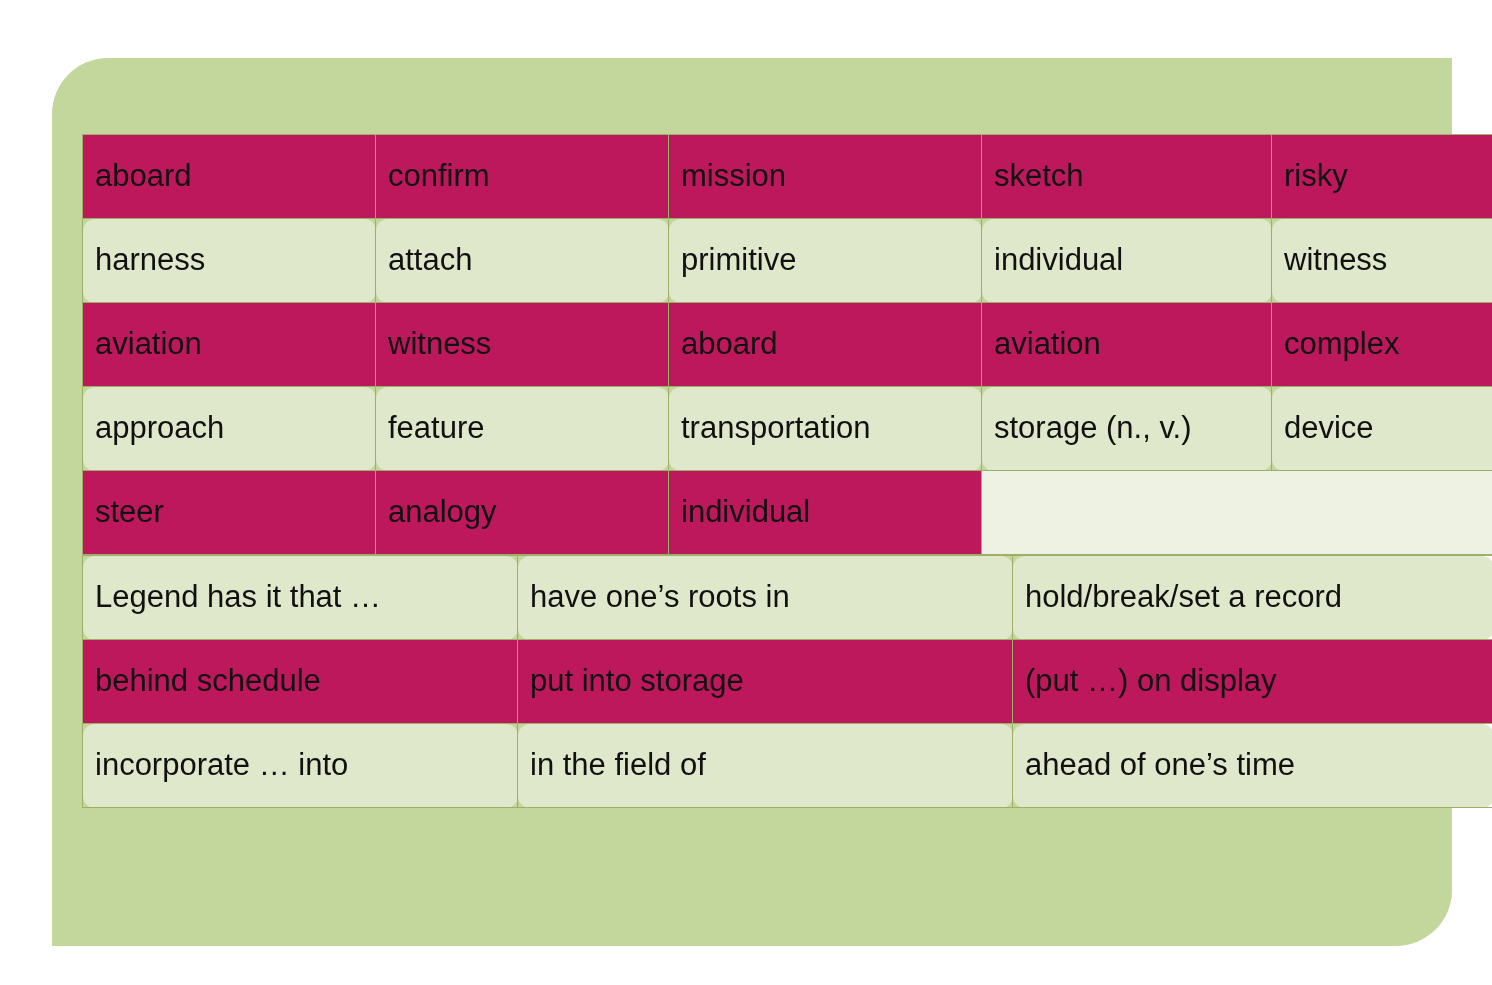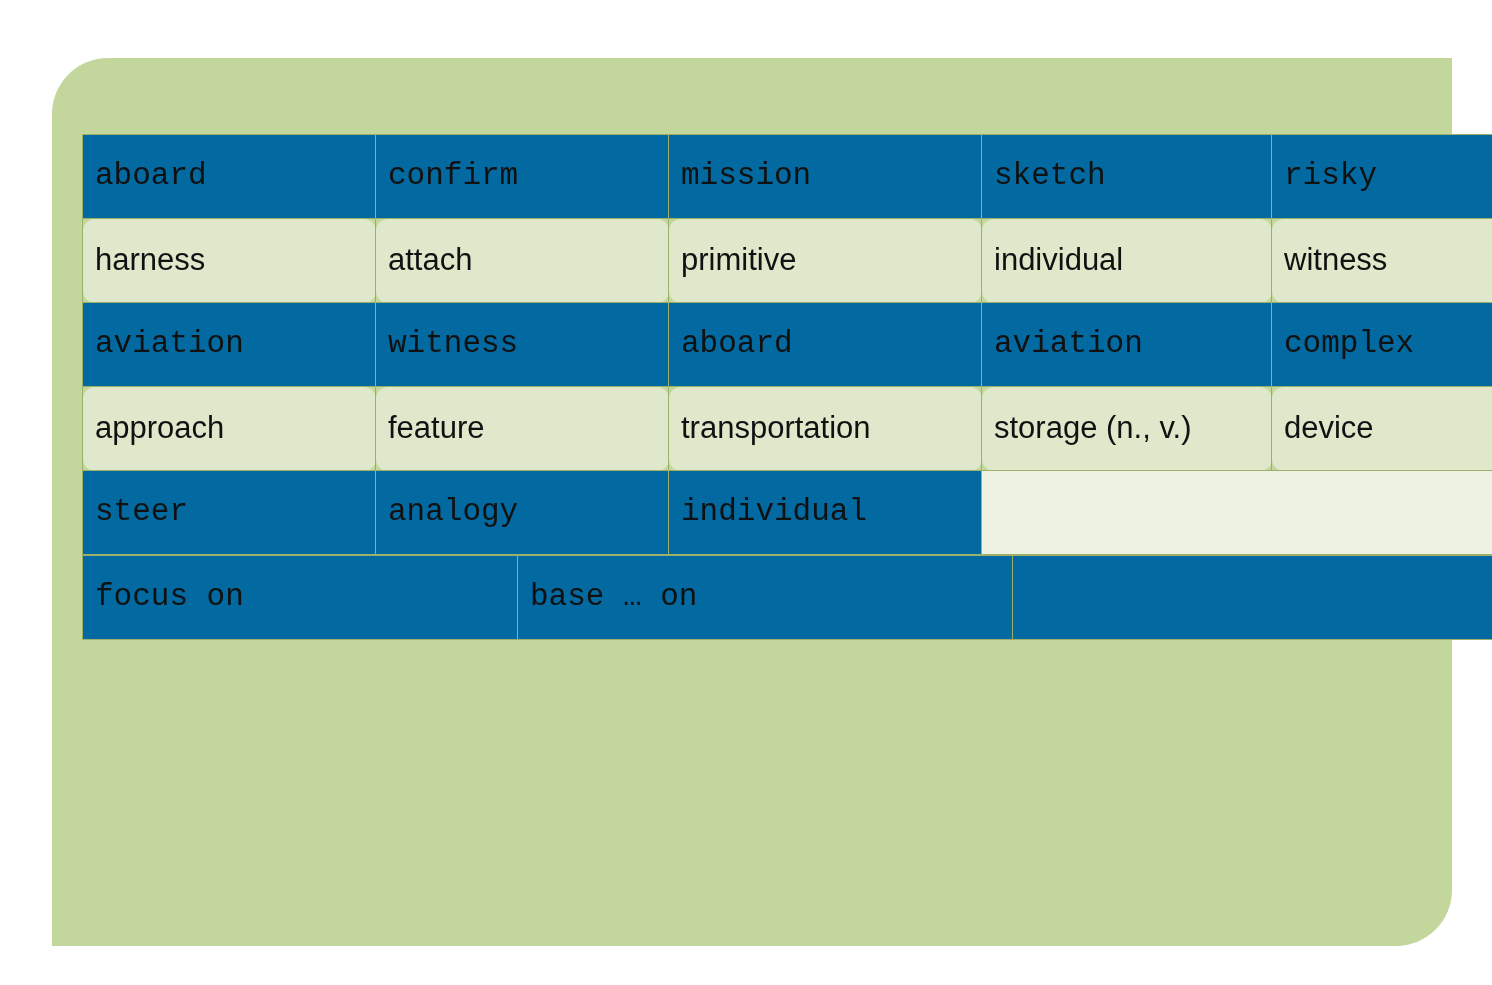--- a/index.html
+++ b/index.html
@@ -53,21 +53,21 @@
     height: 83px;
     padding: 0 12px;
     font-size: 31px;
     line-height: 1.1;
     color: #111111;
     vertical-align: middle;
     white-space: nowrap;
     overflow: hidden;
   }
 
-  td.light { background: #0369a1; font-family: Liberation Mono, monospace; }
+  td.light { background: #be185d; }
   td.dark  { background: #dfe8cb; border-radius: 12px; }
   td.empty { background: #eef2e3; }
 
   
   .c1 { width: 268px; }
   .c2 { width: 268px; }
   .c3 { width: 288px; }
   .c4 { width: 265px; }
   .c5 { width: 247px; }
 
@@ -120,21 +120,31 @@
           <td class="light c2">analogy</td>
           <td class="light c3">individual</td>
           <td class="empty" colspan="2"></td>
         </tr>
       </tbody>
     </table>
 
     <table class="vocab">
       <tbody>
         <tr>
-          <td class="light p1">focus on</td>
-          <td class="light p2">base … on</td>
-          <td class="light p3"></td>
+          <td class="dark p1">Legend has it that …</td>
+          <td class="dark p2">have one’s roots in</td>
+          <td class="dark p3">hold/break/set a record</td>
+        </tr>
+        <tr>
+          <td class="light p1">behind schedule</td>
+          <td class="light p2">put into storage</td>
+          <td class="light p3">(put …) on display</td>
+        </tr>
+        <tr>
+          <td class="dark p1">incorporate … into</td>
+          <td class="dark p2">in the field of</td>
+          <td class="dark p3">ahead of one’s time</td>
         </tr>
       </tbody>
     </table>
 
   </div>
 </div>
 
 </body></html>

